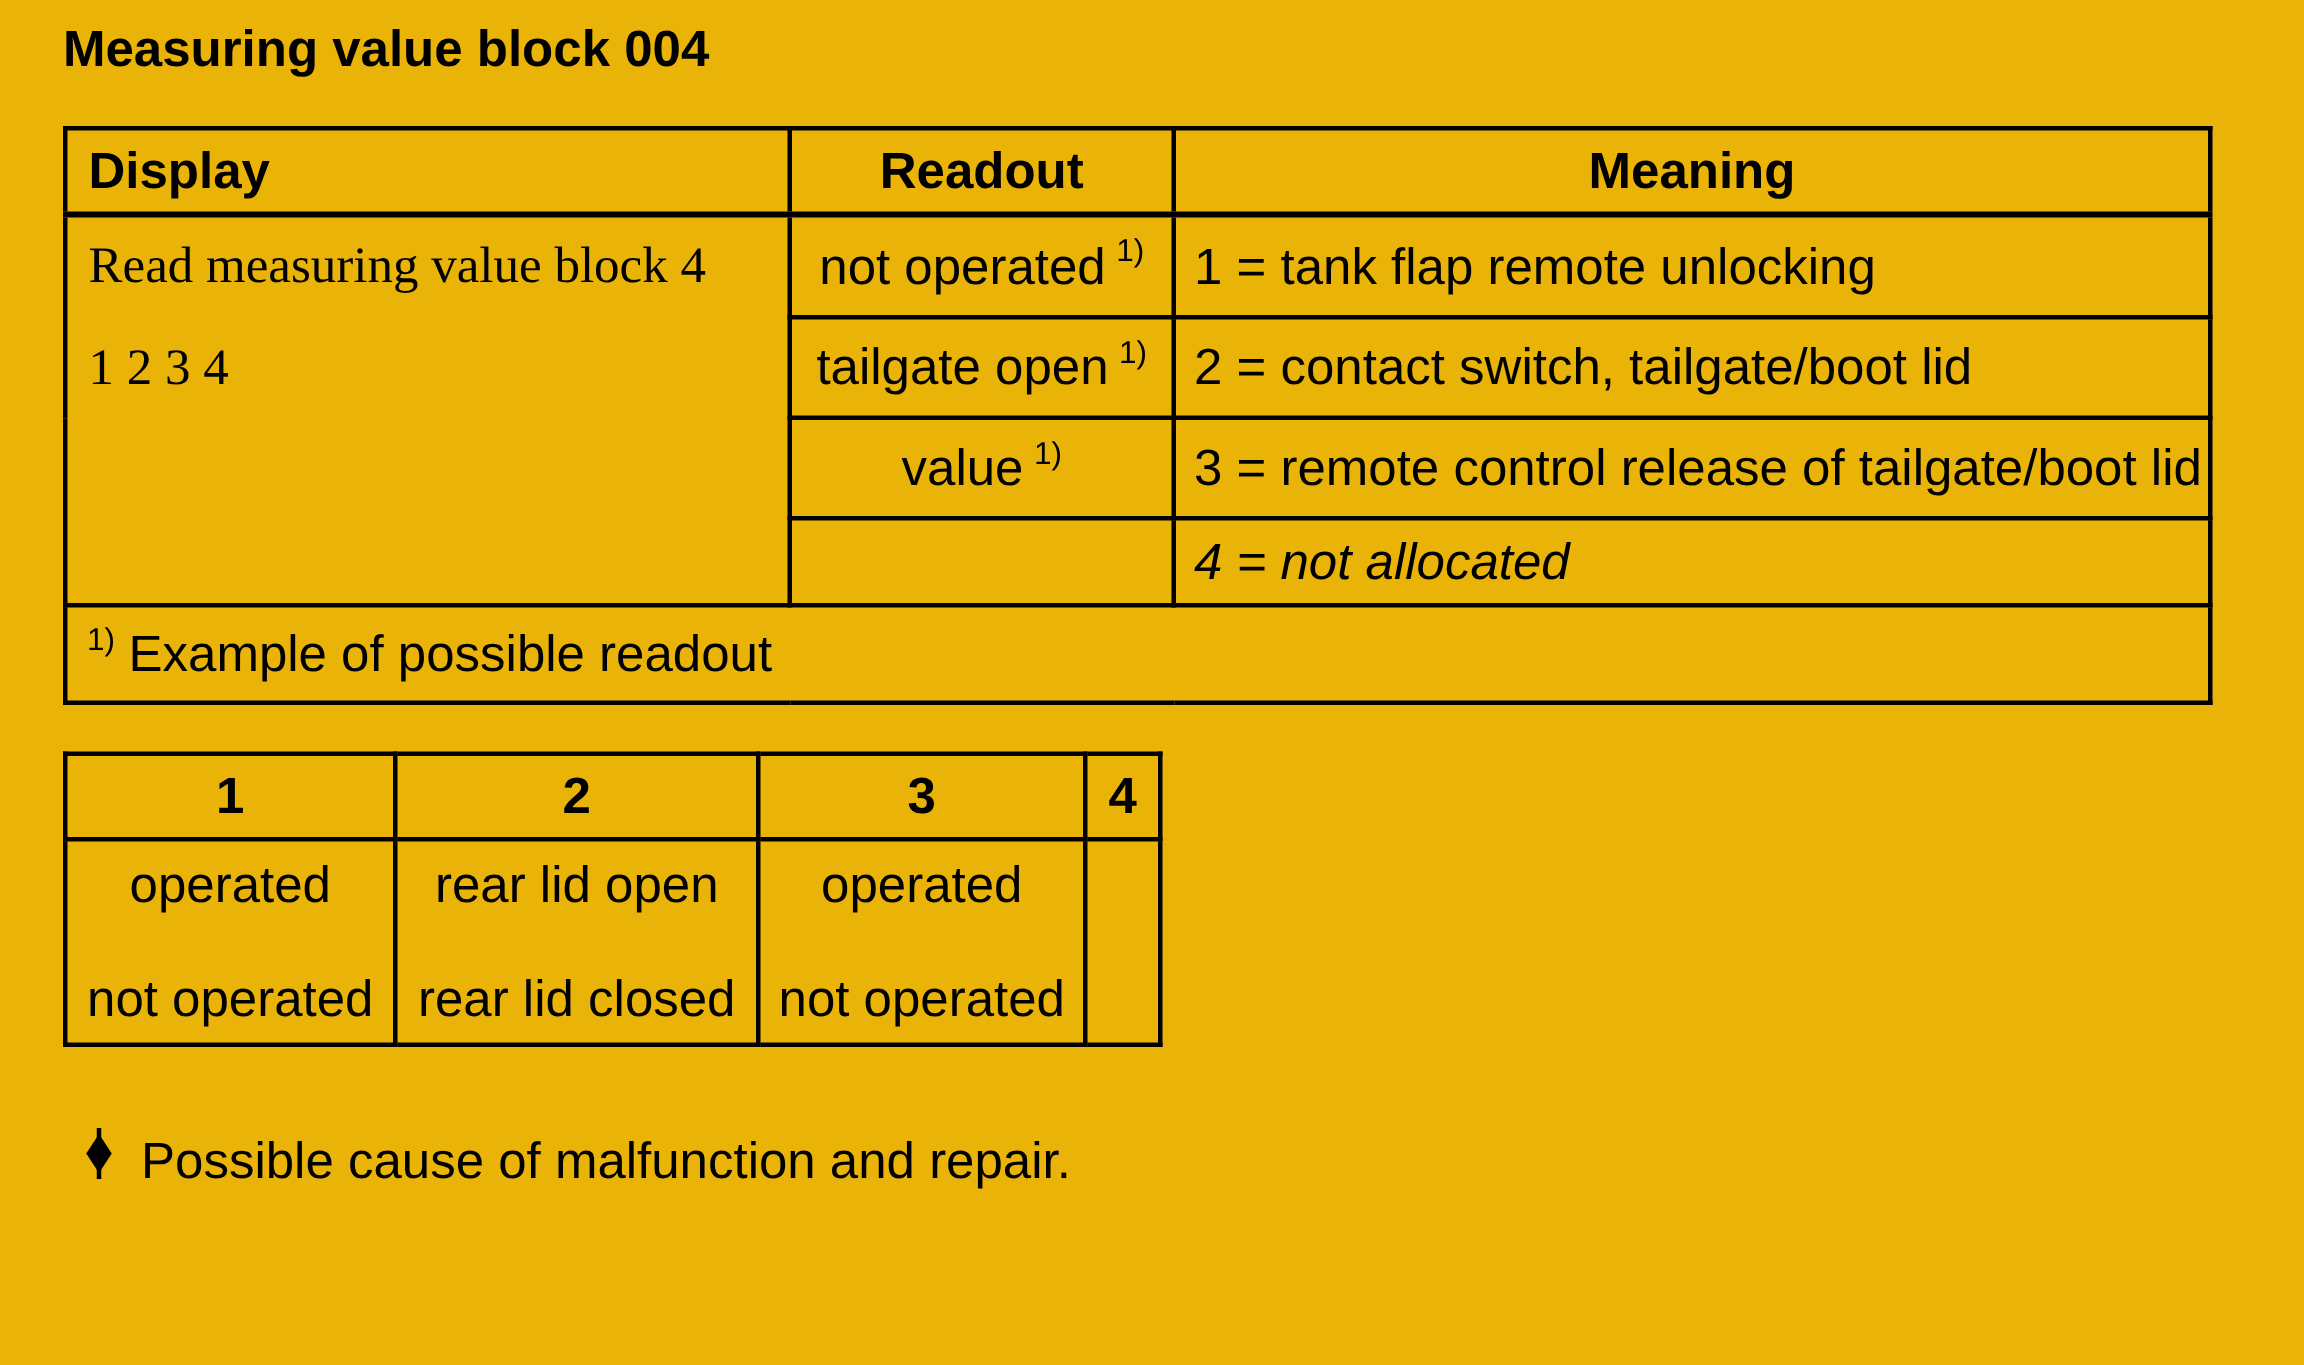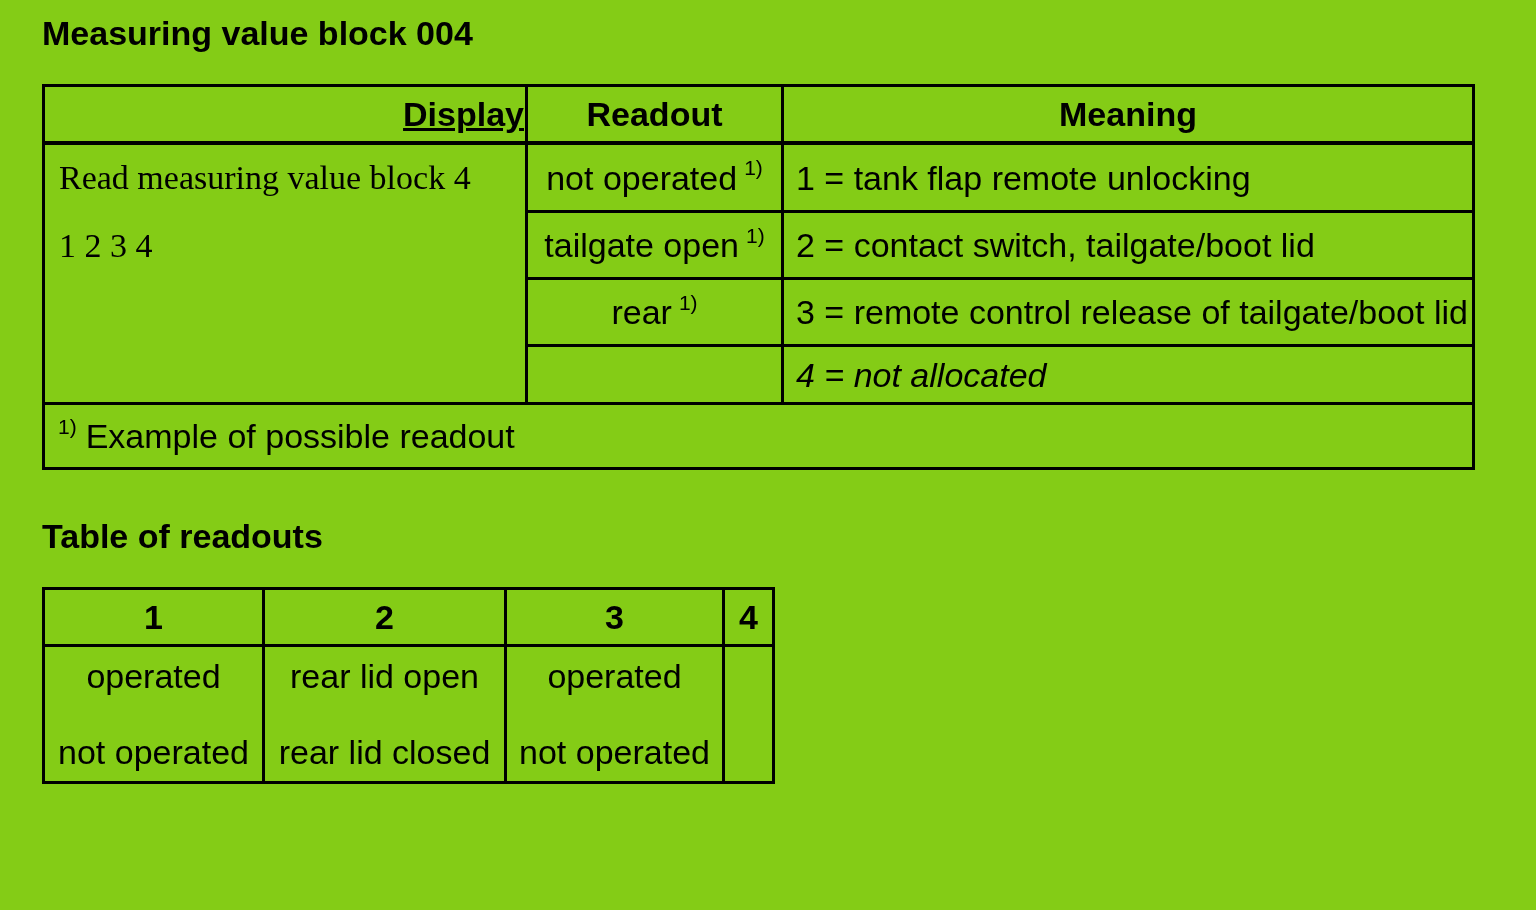--- a/index.html
+++ b/index.html
@@ -6,21 +6,21 @@
     margin: 0;
     padding: 0;
     background: #ffffff;
     color: #000000;
     font-family: "Liberation Sans", "DejaVu Sans", sans-serif;
   }
   .page {
     position: relative;
     width: 1536px;
     height: 910px;
-    background: #84cc16;
+    background: #eab308;
     box-sizing: border-box;
     padding: 13px 4px 0 42px;
     overflow: hidden;
     font-size: 34px;
     line-height: 40px;
   }
   .doc-heading {
     font-size: 34px;
     font-weight: bold;
     margin: 0;
@@ -37,21 +37,21 @@
     border: 3px solid #000;
     font-size: 34px;
     line-height: 40px;
     overflow: hidden;
   }
   table.t1 th {
     height: 52px;
     font-weight: bold;
     border-bottom-width: 4px;
   }
-  th.th-display { text-align: right; padding-left: 14px; text-decoration: underline; }
+  th.th-display { text-align: left; padding-left: 14px; }
   th.th-center  { }
   td.display-cell {
     vertical-align: top;
     padding: 13px 8px 0 14px;
     font-family: Liberation Serif, serif;
   }
   td.display-cell .display-line2 { margin-top: 28px; }
   td.readout-cell {
     text-align: center;
     vertical-align: middle;
@@ -147,36 +147,35 @@
           <div class="display-line2">1 2 3 4</div>
         </td>
         <td class="readout-cell"><span>not operated</span><sup class="fnmark">1)</sup></td>
         <td class="meaning-cell">1 = tank flap remote unlocking</td>
       </tr>
       <tr class="r2">
         <td class="readout-cell"><span>tailgate open</span><sup class="fnmark">1)</sup></td>
         <td class="meaning-cell">2 = contact switch, tailgate/boot lid</td>
       </tr>
       <tr class="r3">
-        <td class="readout-cell"><span>rear</span><sup class="fnmark">1)</sup></td>
+        <td class="readout-cell"><span>value</span><sup class="fnmark">1)</sup></td>
         <td class="meaning-cell">3 = remote control release of tailgate/boot lid</td>
       </tr>
       <tr class="r4">
         <td class="readout-cell"><span></span></td>
         <td class="meaning-cell">4 = not allocated</td>
       </tr>
       <tr>
         <td class="footnote-cell" colspan="3">
           <sup class="fnmark">1)</sup><span>Example of possible readout</span>
         </td>
       </tr>
     </tbody>
   </table>
 
-  <h2 class="doc-heading section2-heading">Table of readouts</h2>
 
   <table class="t2">
     <colgroup>
       <col style="width:220px">
       <col style="width:242px">
       <col style="width:218px">
       <col style="width:50px">
     </colgroup>
     <tbody>
       <tr>
@@ -207,14 +206,23 @@
         <td>
           <div class="t2-cell-stack">
             <div></div>
             <div></div>
           </div>
         </td>
       </tr>
     </tbody>
   </table>
 
+  <div class="note-line">
+    <span class="note-bullet">
+      <svg width="22" height="34" viewBox="0 0 22 34" aria-hidden="true">
+        <line x1="11" y1="0" x2="11" y2="34" stroke="#000" stroke-width="3"></line>
+        <polygon points="11,4 19.5,17 11,30 2.5,17" fill="#000"></polygon>
+      </svg>
+    </span>
+    <span class="note-text">Possible cause of malfunction and repair.</span>
+  </div>
 
 </div>
 
 </body></html>

